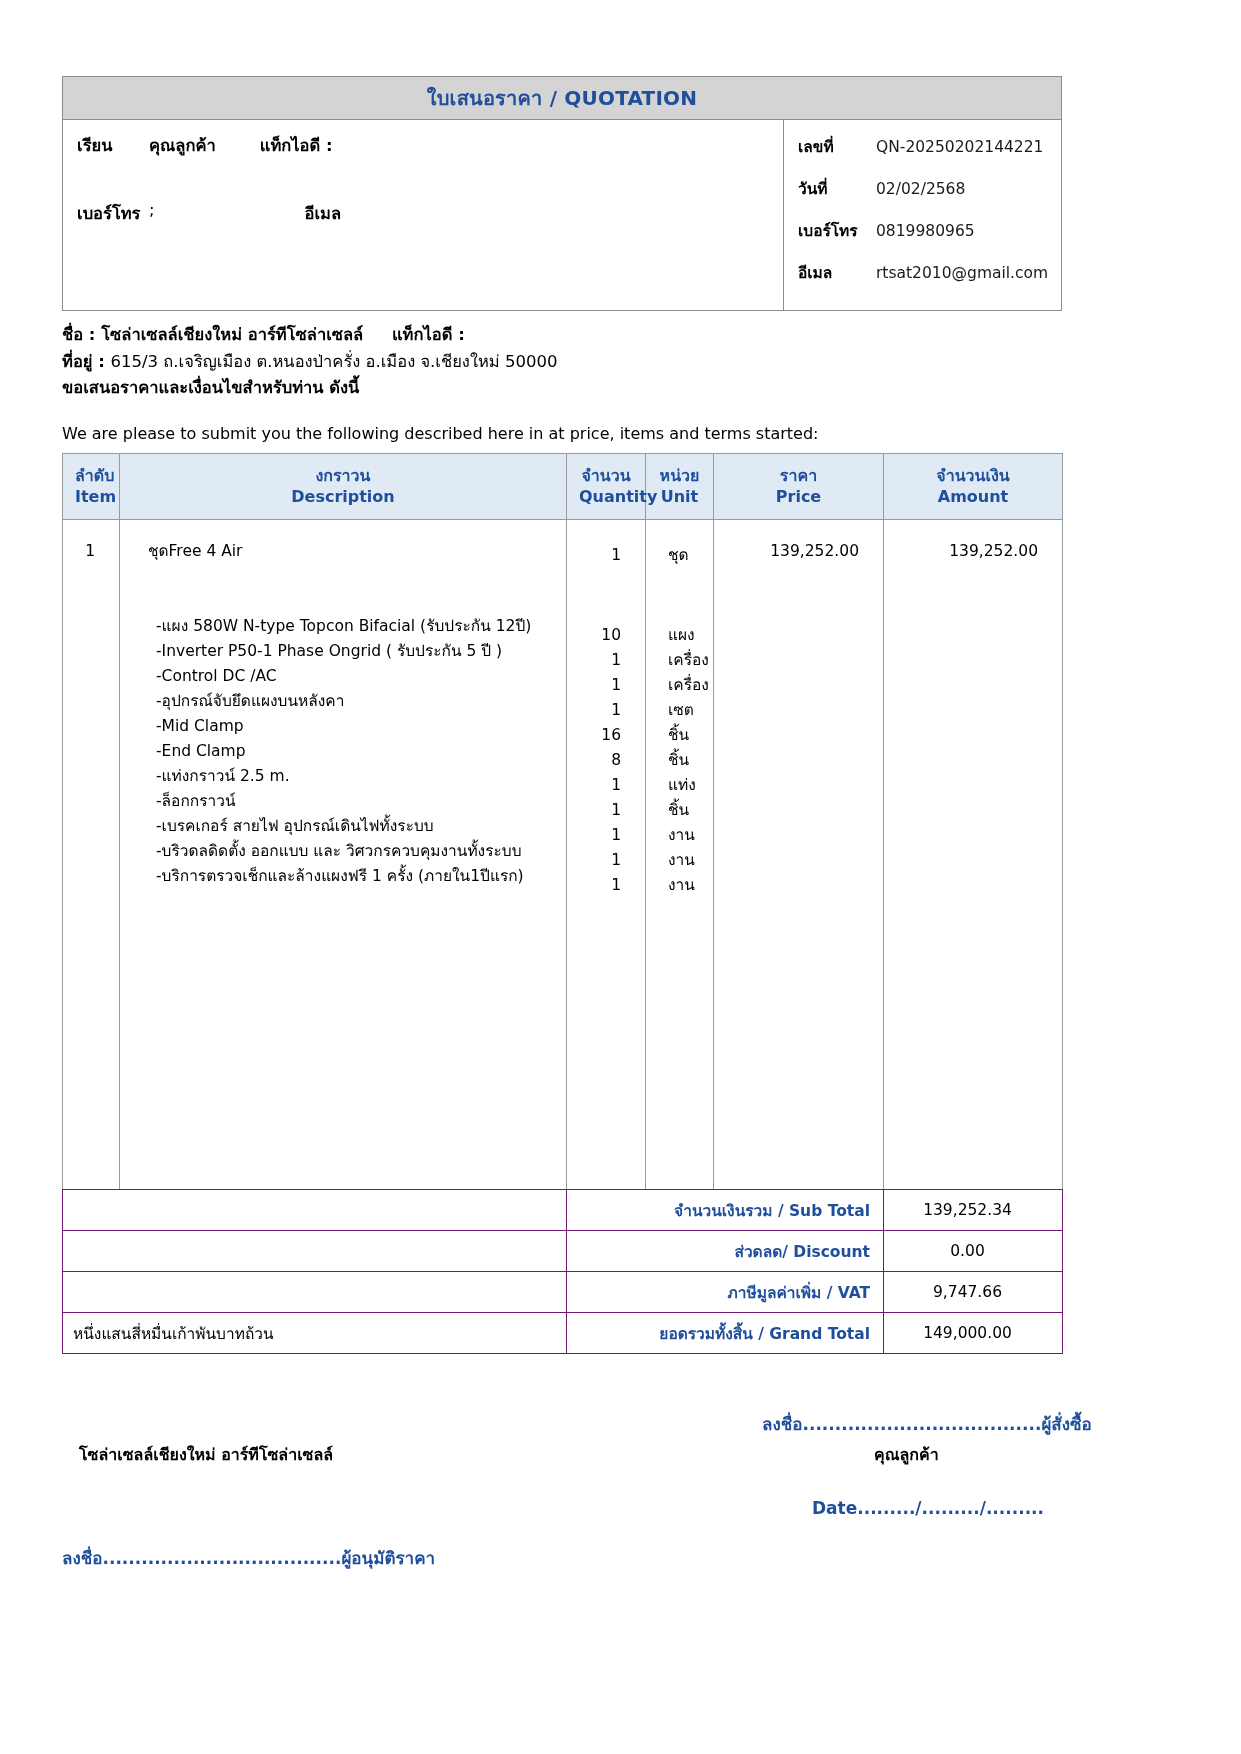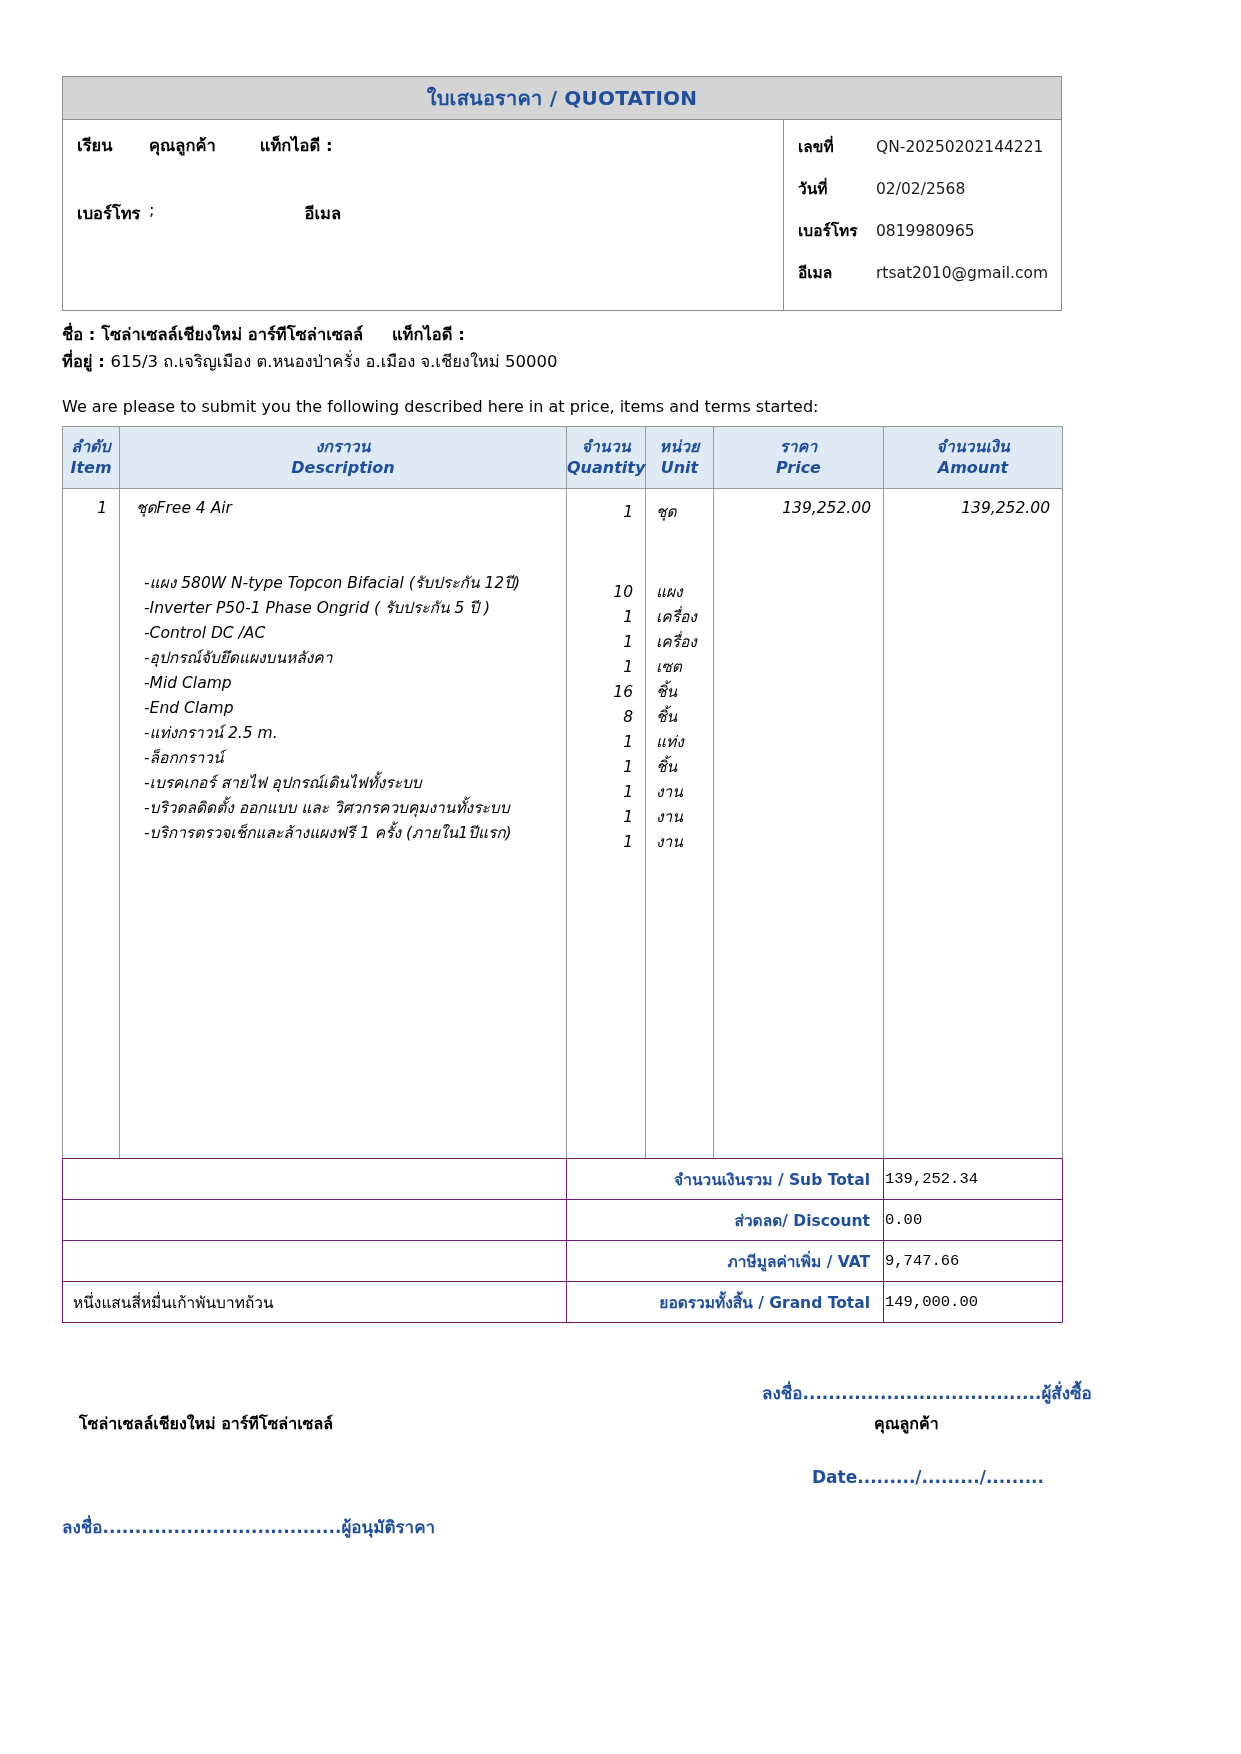--- a/index.html
+++ b/index.html
@@ -90,22 +90,21 @@
   }
 
   
   table.items {
     width: 100%;
     border-collapse: collapse;
     table-layout: fixed;
   }
   table.items th, table.items td {
     border: 1px solid #9a9a9a;
-    padding: 0;
-    font-style: italic;
+    padding: 12px;
   }
   thead th {
     background: #dfeaf4;
     color: #1f4e9c;
     font-weight: bold;
     font-size: 16px;
     text-align: center;
     height: 62px;
     line-height: 1.28;
     vertical-align: middle;
@@ -158,23 +157,22 @@
   td.tot-label {
     width: 317px;
     text-align: right;
     padding-right: 13px;
     color: #1f4e9c;
     font-weight: bold;
     font-size: 16.5px;
   }
   td.tot-val {
     width: 179px;
-    text-align: left;
+    text-align: center;
     padding-right: 12px;
-    font-family: Liberation Mono, monospace;
   }
 
   
   .sign-area { position: relative; margin-top: 48px; height: 230px; }
   .sig {
     position: absolute;
     font-size: 17px;
     color: #1f4e9c;
     font-weight: bold;
     white-space: nowrap;
@@ -240,20 +238,21 @@
     <div>
       <span>ชื่อ :</span>
       <span>โซล่าเซลล์เชียงใหม่ อาร์ทีโซล่าเซลล์</span>
       &nbsp;&nbsp;&nbsp;
       <span>แท็กไอดี :</span>
     </div>
     <div>
       <span>ที่อยู่ :</span>
       <span class="light">615/3 ถ.เจริญเมือง ต.หนองป่าครั่ง อ.เมือง จ.เชียงใหม่ 50000</span>
     </div>
+    <div>ขอเสนอราคาและเงื่อนไขสำหรับท่าน ดังนี้</div>
   </div>
 
   <div class="submit-line">We are please to submit you the following described here in at price, items and terms started:</div>
 
   <table class="items">
     <colgroup>
       <col class="c-item">
         <col class="c-desc">
         <col class="c-qty">
       <col class="c-unit">

